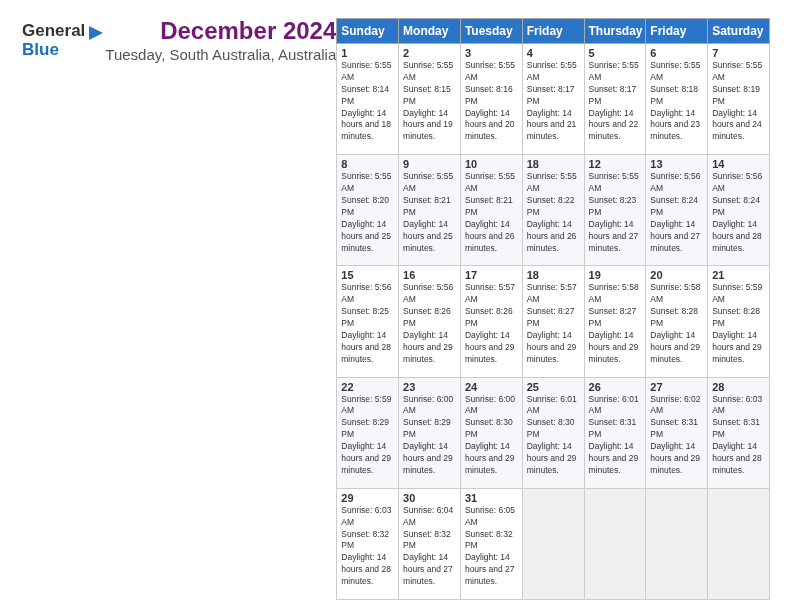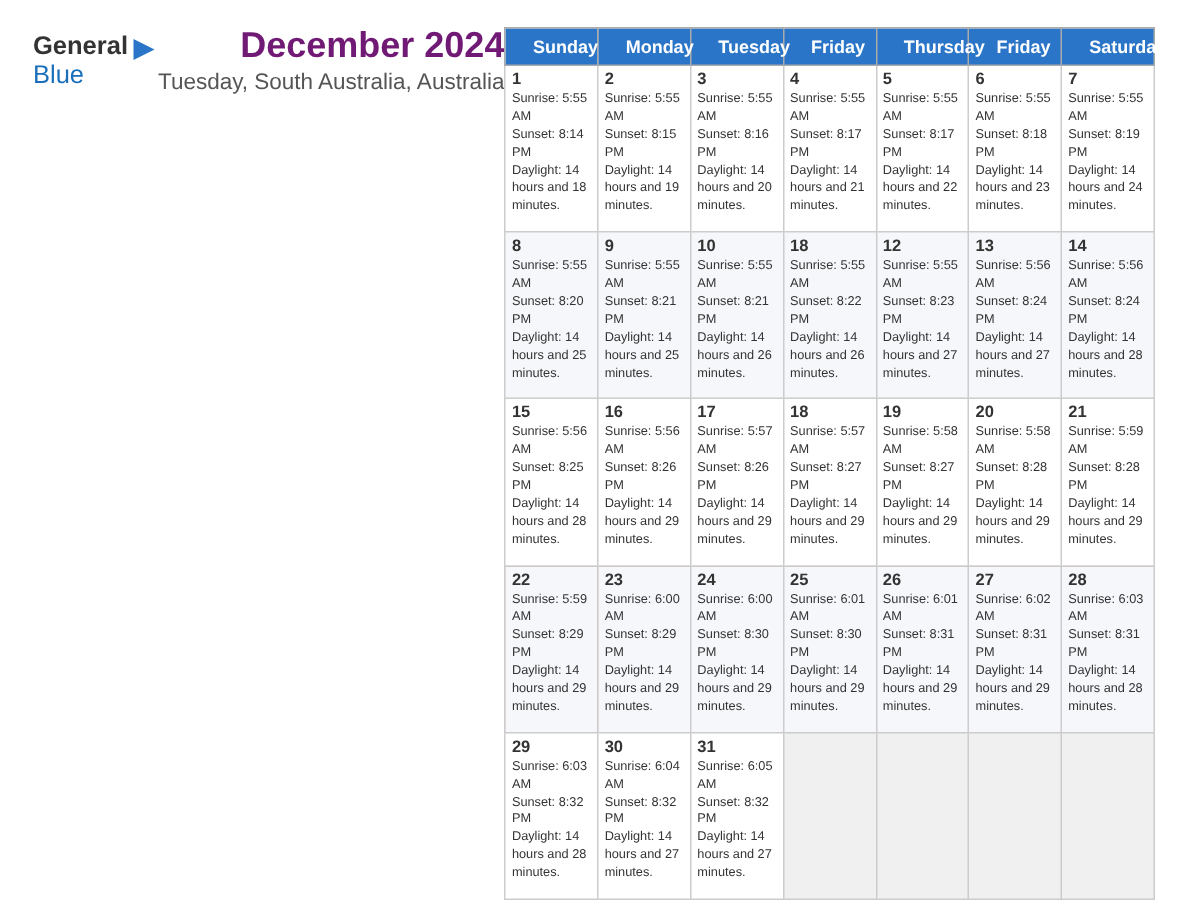--- a/index.html
+++ b/index.html
@@ -47,21 +47,21 @@
       border: 1px solid #ccc;
       border-collapse: collapse;
       width: 100%;
       table-layout: fixed;
     }
     .calendar th {
       background-color: #2a75c7;
       color: #fff;
       font-size: 12px;
       font-weight: bold;
-      padding: 5px 18px;
+      padding: 5px 4px;
       text-align: left;
       border: 1px solid #aaa;
     }
     .calendar td {
       border: 1px solid #ccc;
       vertical-align: top;
       padding: 3px 4px;
       font-size: 9px;
       color: #333;
       background: #fff;
@@ -86,21 +86,21 @@
   </style>
 </head>
 <body>
 
 <div class="page">
   <div class="header">
     <div class="logo">
   <div style="display:flex;align-items:flex-start;">
     <div style="line-height:1.1;">
       <div style="font-size:17px;font-weight:bold;color:#333;">General</div>
-      <div style="font-size:17px;font-weight:normal;color:#1a6fbb;">Blue</div>
+      <div style="font-size:17px;font-weight:bold;color:#1a6fbb;">Blue</div>
     </div>
     <svg width="18" height="18" viewBox="0 0 18 18" style="margin-left:2px;margin-top:2px;">
       <polygon points="2,2 16,9 2,16" fill="#2a75c7"></polygon>
     </svg>
   </div>
 </div>
     <div class="title-block">
       <div class="main-title">December 2024</div>
       <div class="subtitle">Tuesday, South Australia, Australia</div>
     </div>

